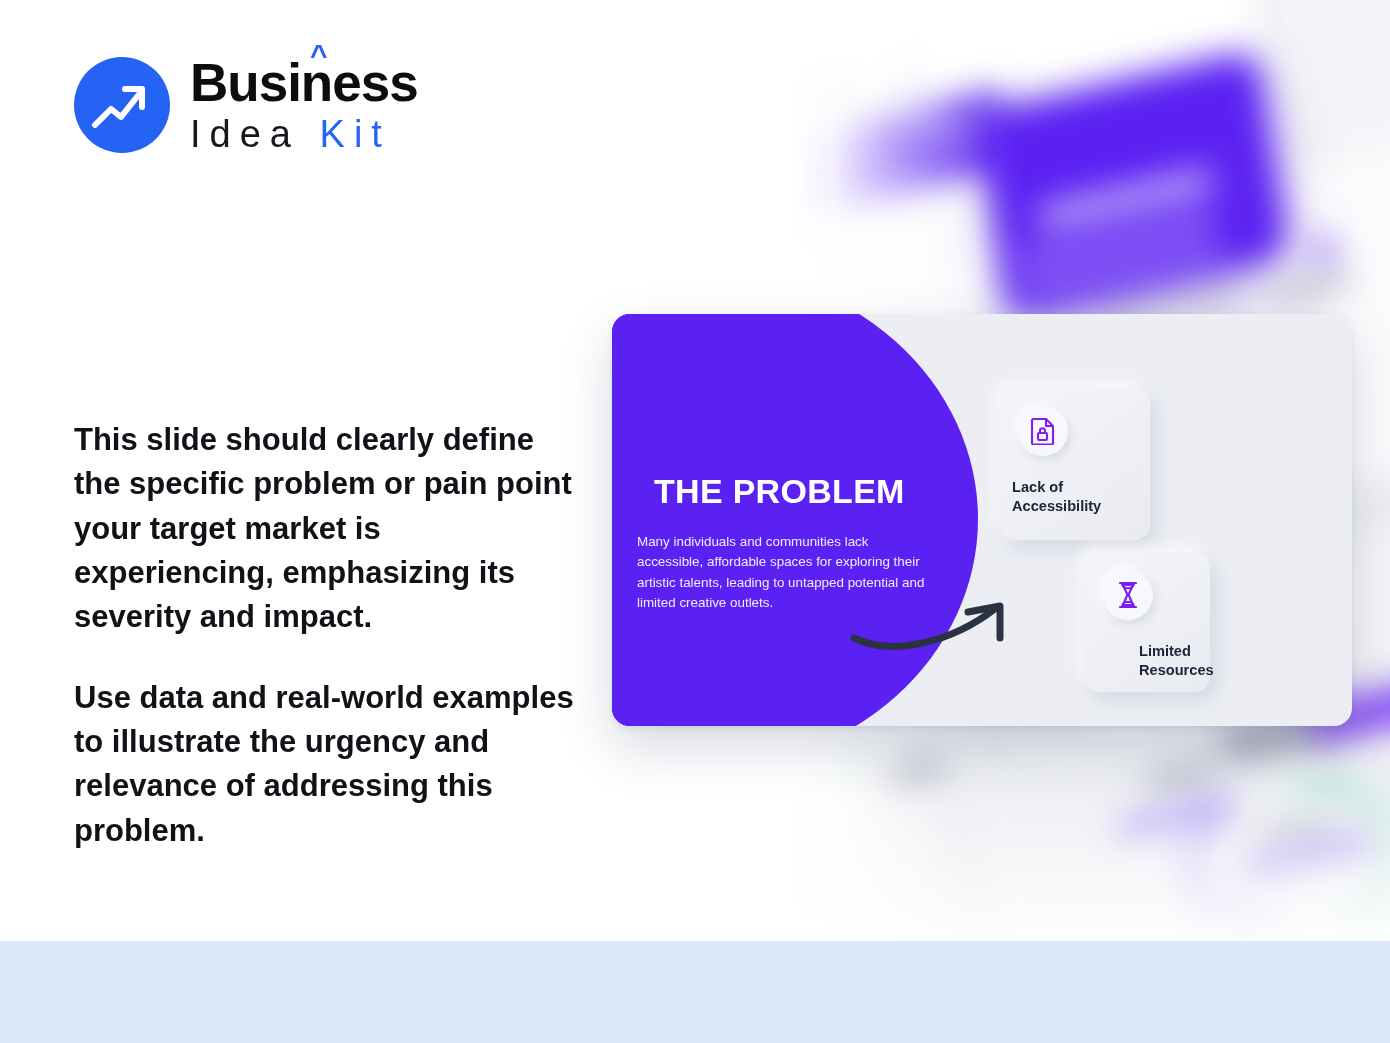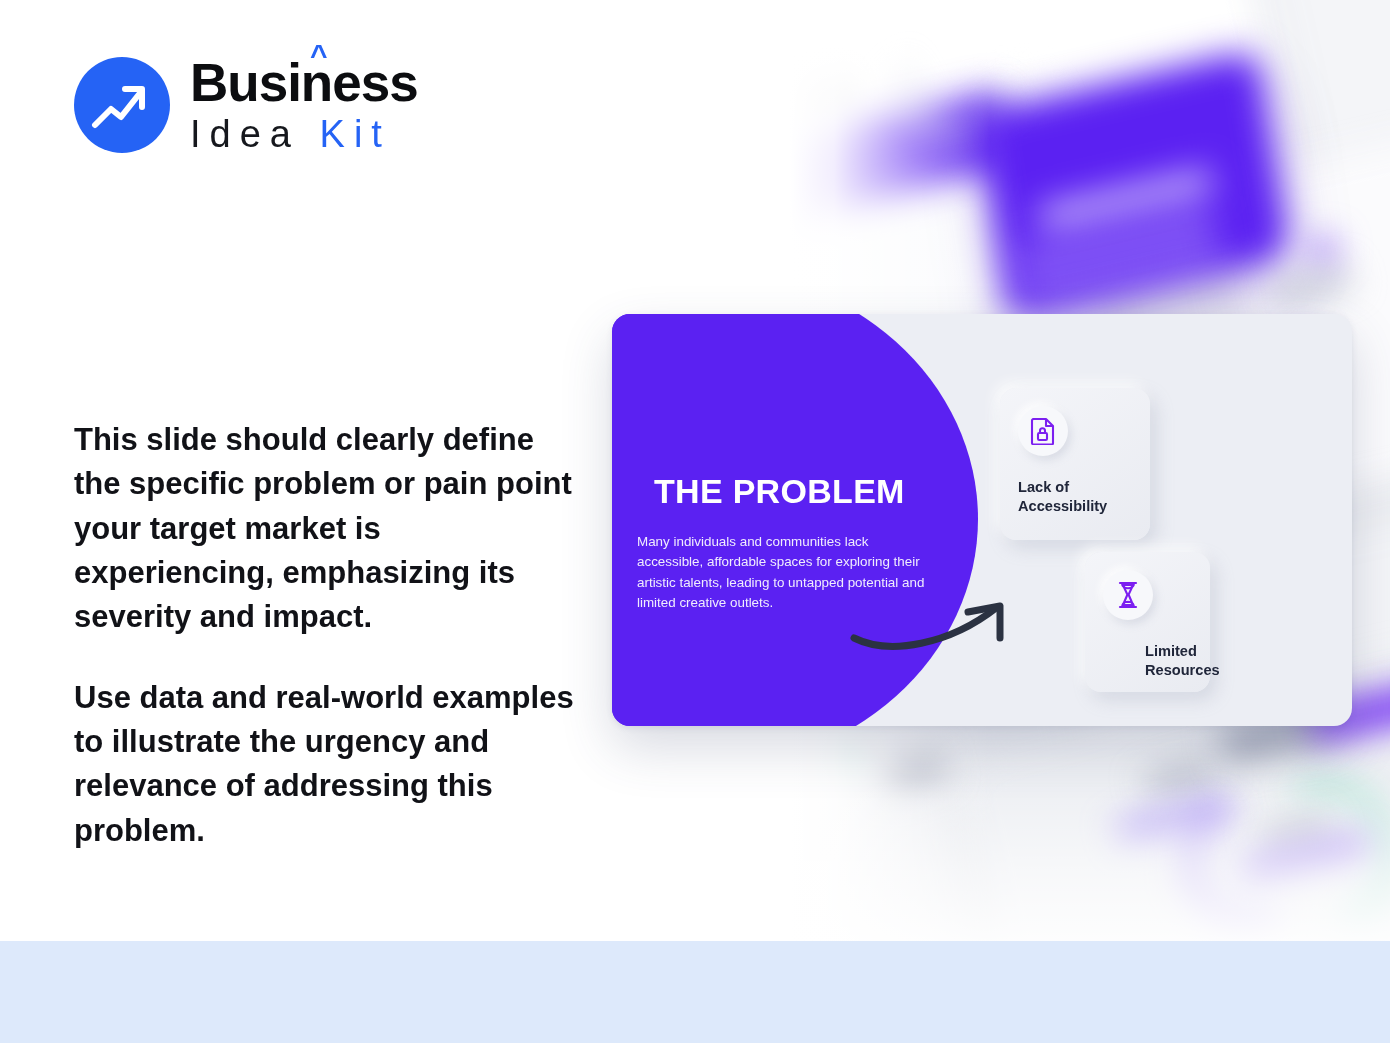--- a/index.html
+++ b/index.html
@@ -267,21 +267,21 @@
     box-shadow: 6px 8px 18px rgba(150,158,180,.28), -5px -5px 14px rgba(255,255,255,.85);
   }
   .tile-icon-circle {
     position: absolute; left: 18px; top: 18px;
     width: 50px; height: 50px; border-radius: 50%;
     background: #f7f8fb;
     display: flex; align-items: center; justify-content: center;
     box-shadow: 3px 4px 9px rgba(150,158,180,.26), -3px -3px 8px rgba(255,255,255,.95);
   }
   .tile-label {
-    position: absolute; left: 18px; right: 12px;
+    position: absolute; left: 12px; right: 12px;
     font-size: 14.6px; font-weight: 700; color: #20263a;
     line-height: 1.28;
   }
 
   .tile-a { left: 388px; top: 74px; width: 150px; height: 152px; }
   .tile-a .tile-label { top: 90px; }
   .tile-b { left: 561px; top: 78px; width: 125px; height: 140px; }
   .tile-b .tile-label { top: 104px; }
   .tile-c { left: 473px; top: 238px; width: 125px; height: 140px; }
   .tile-c .tile-label { top: 90px; margin-left: 42px; }

